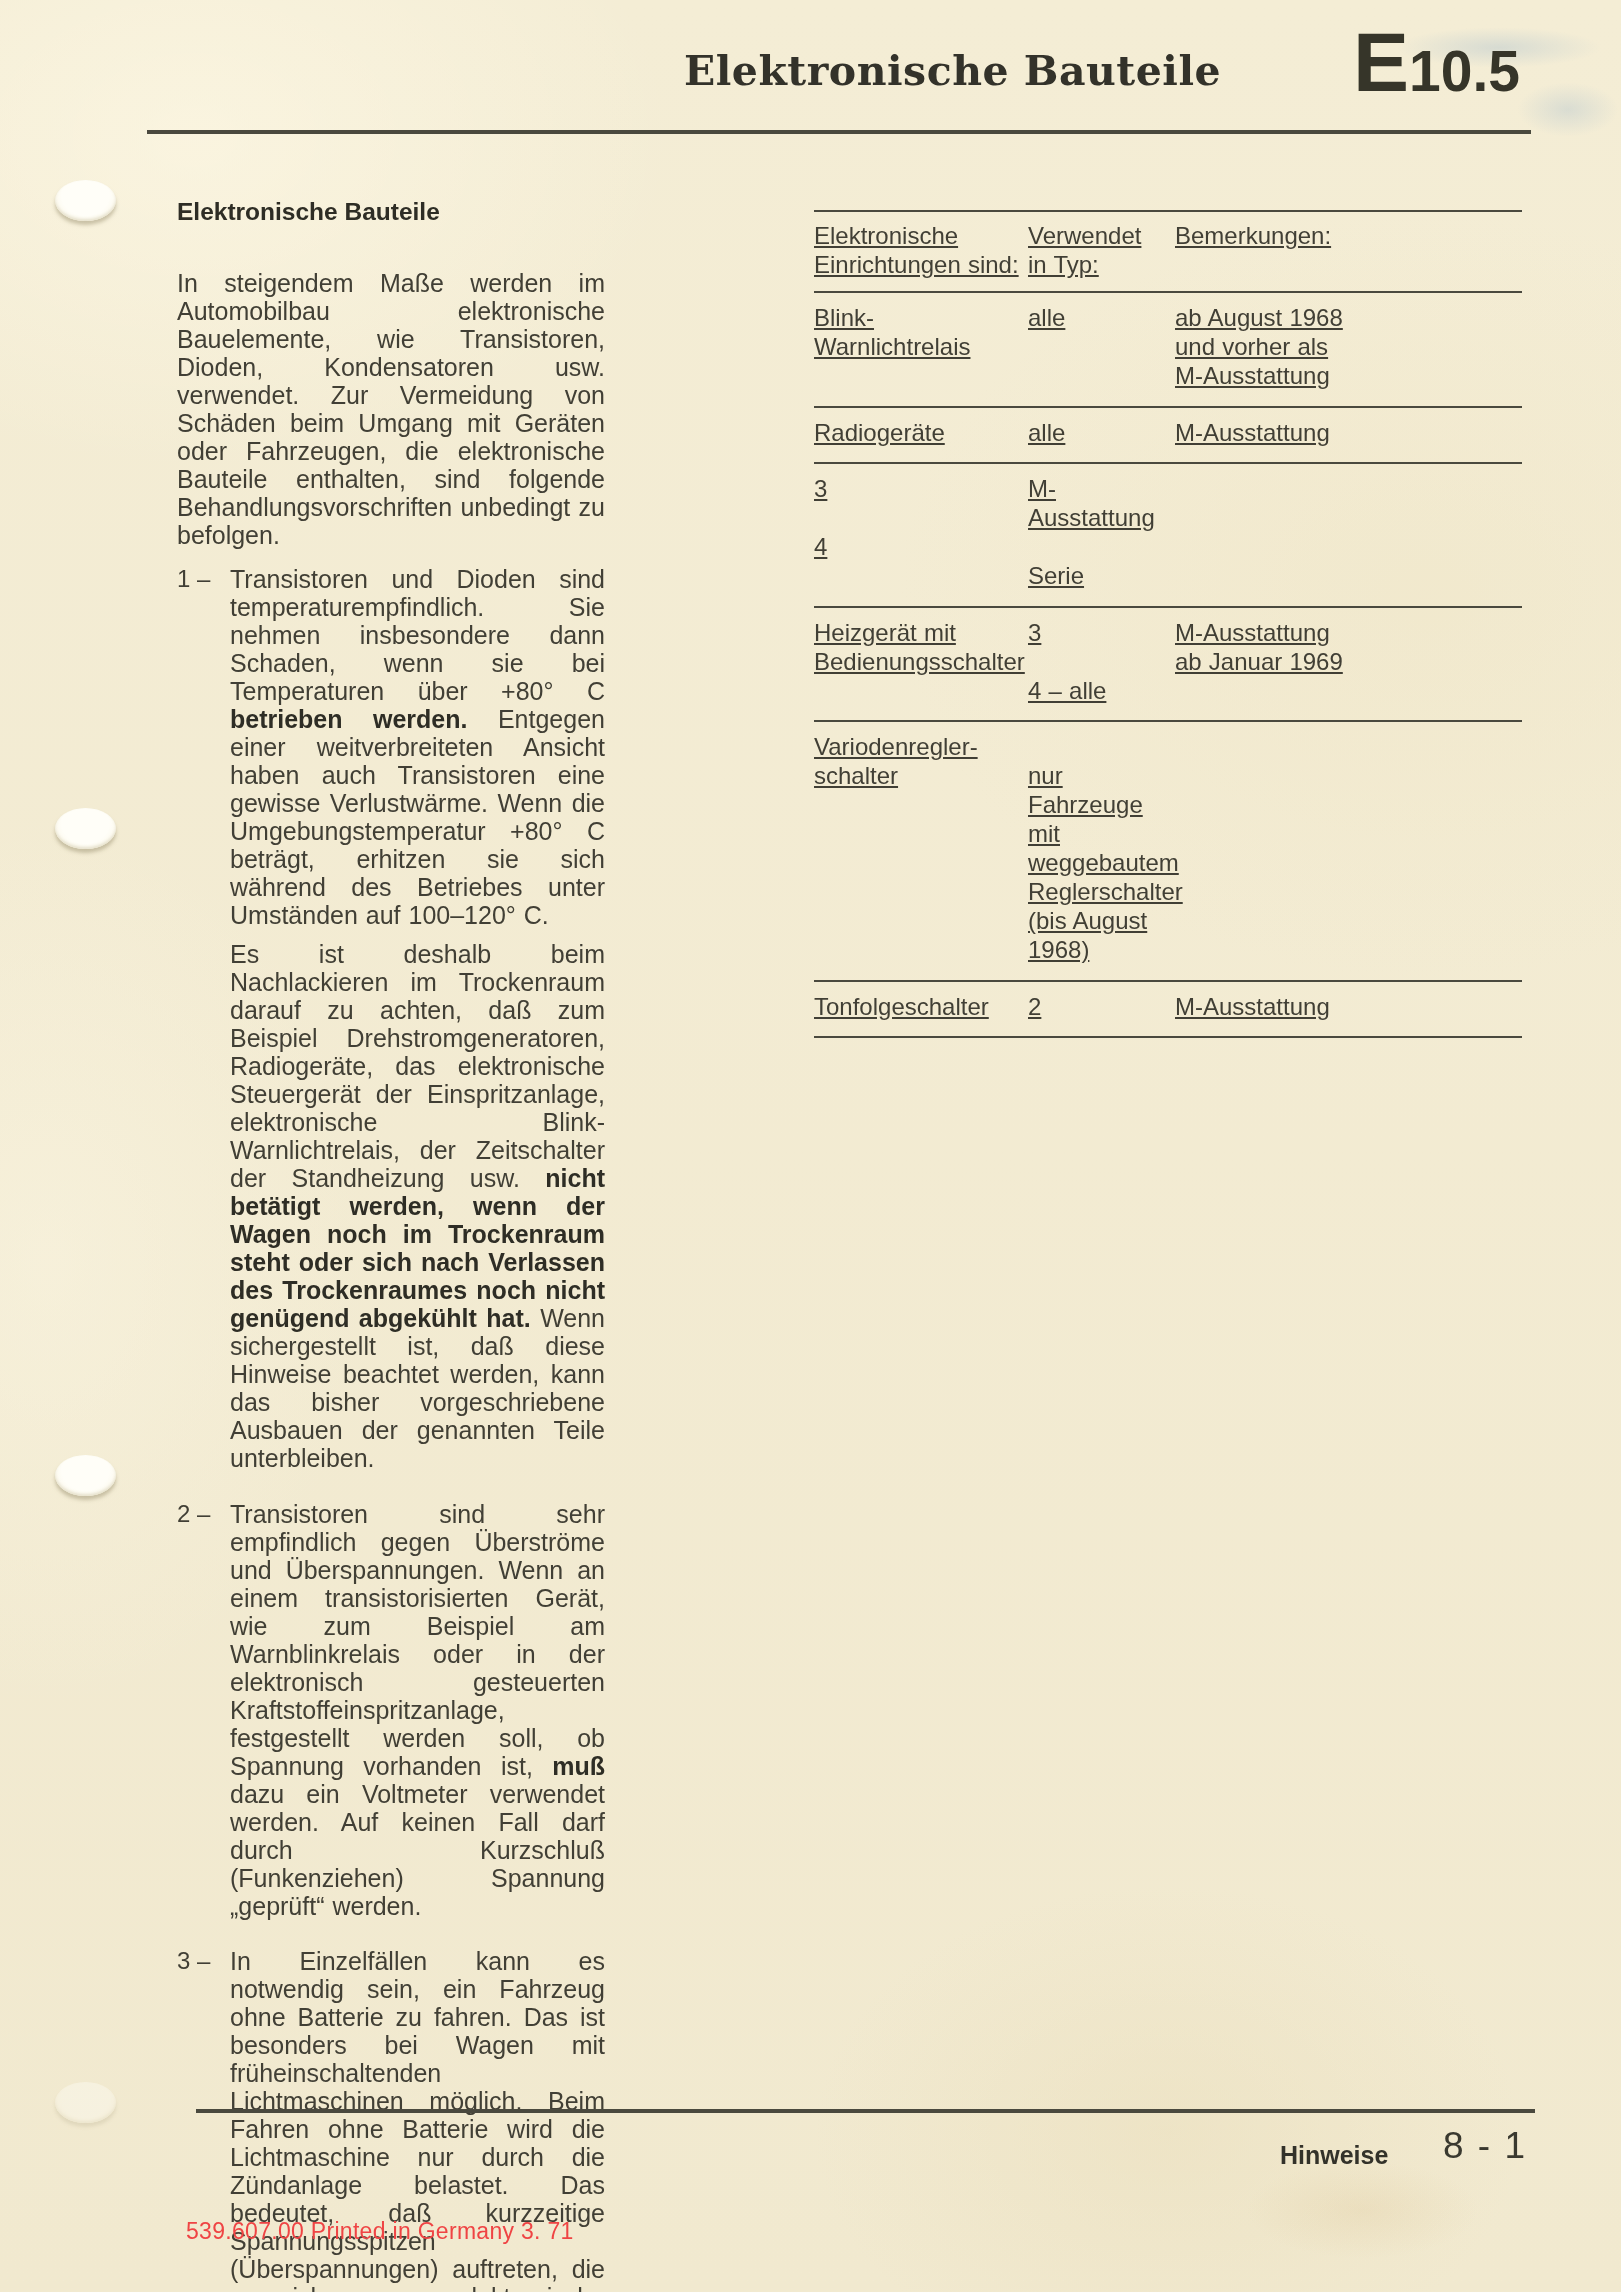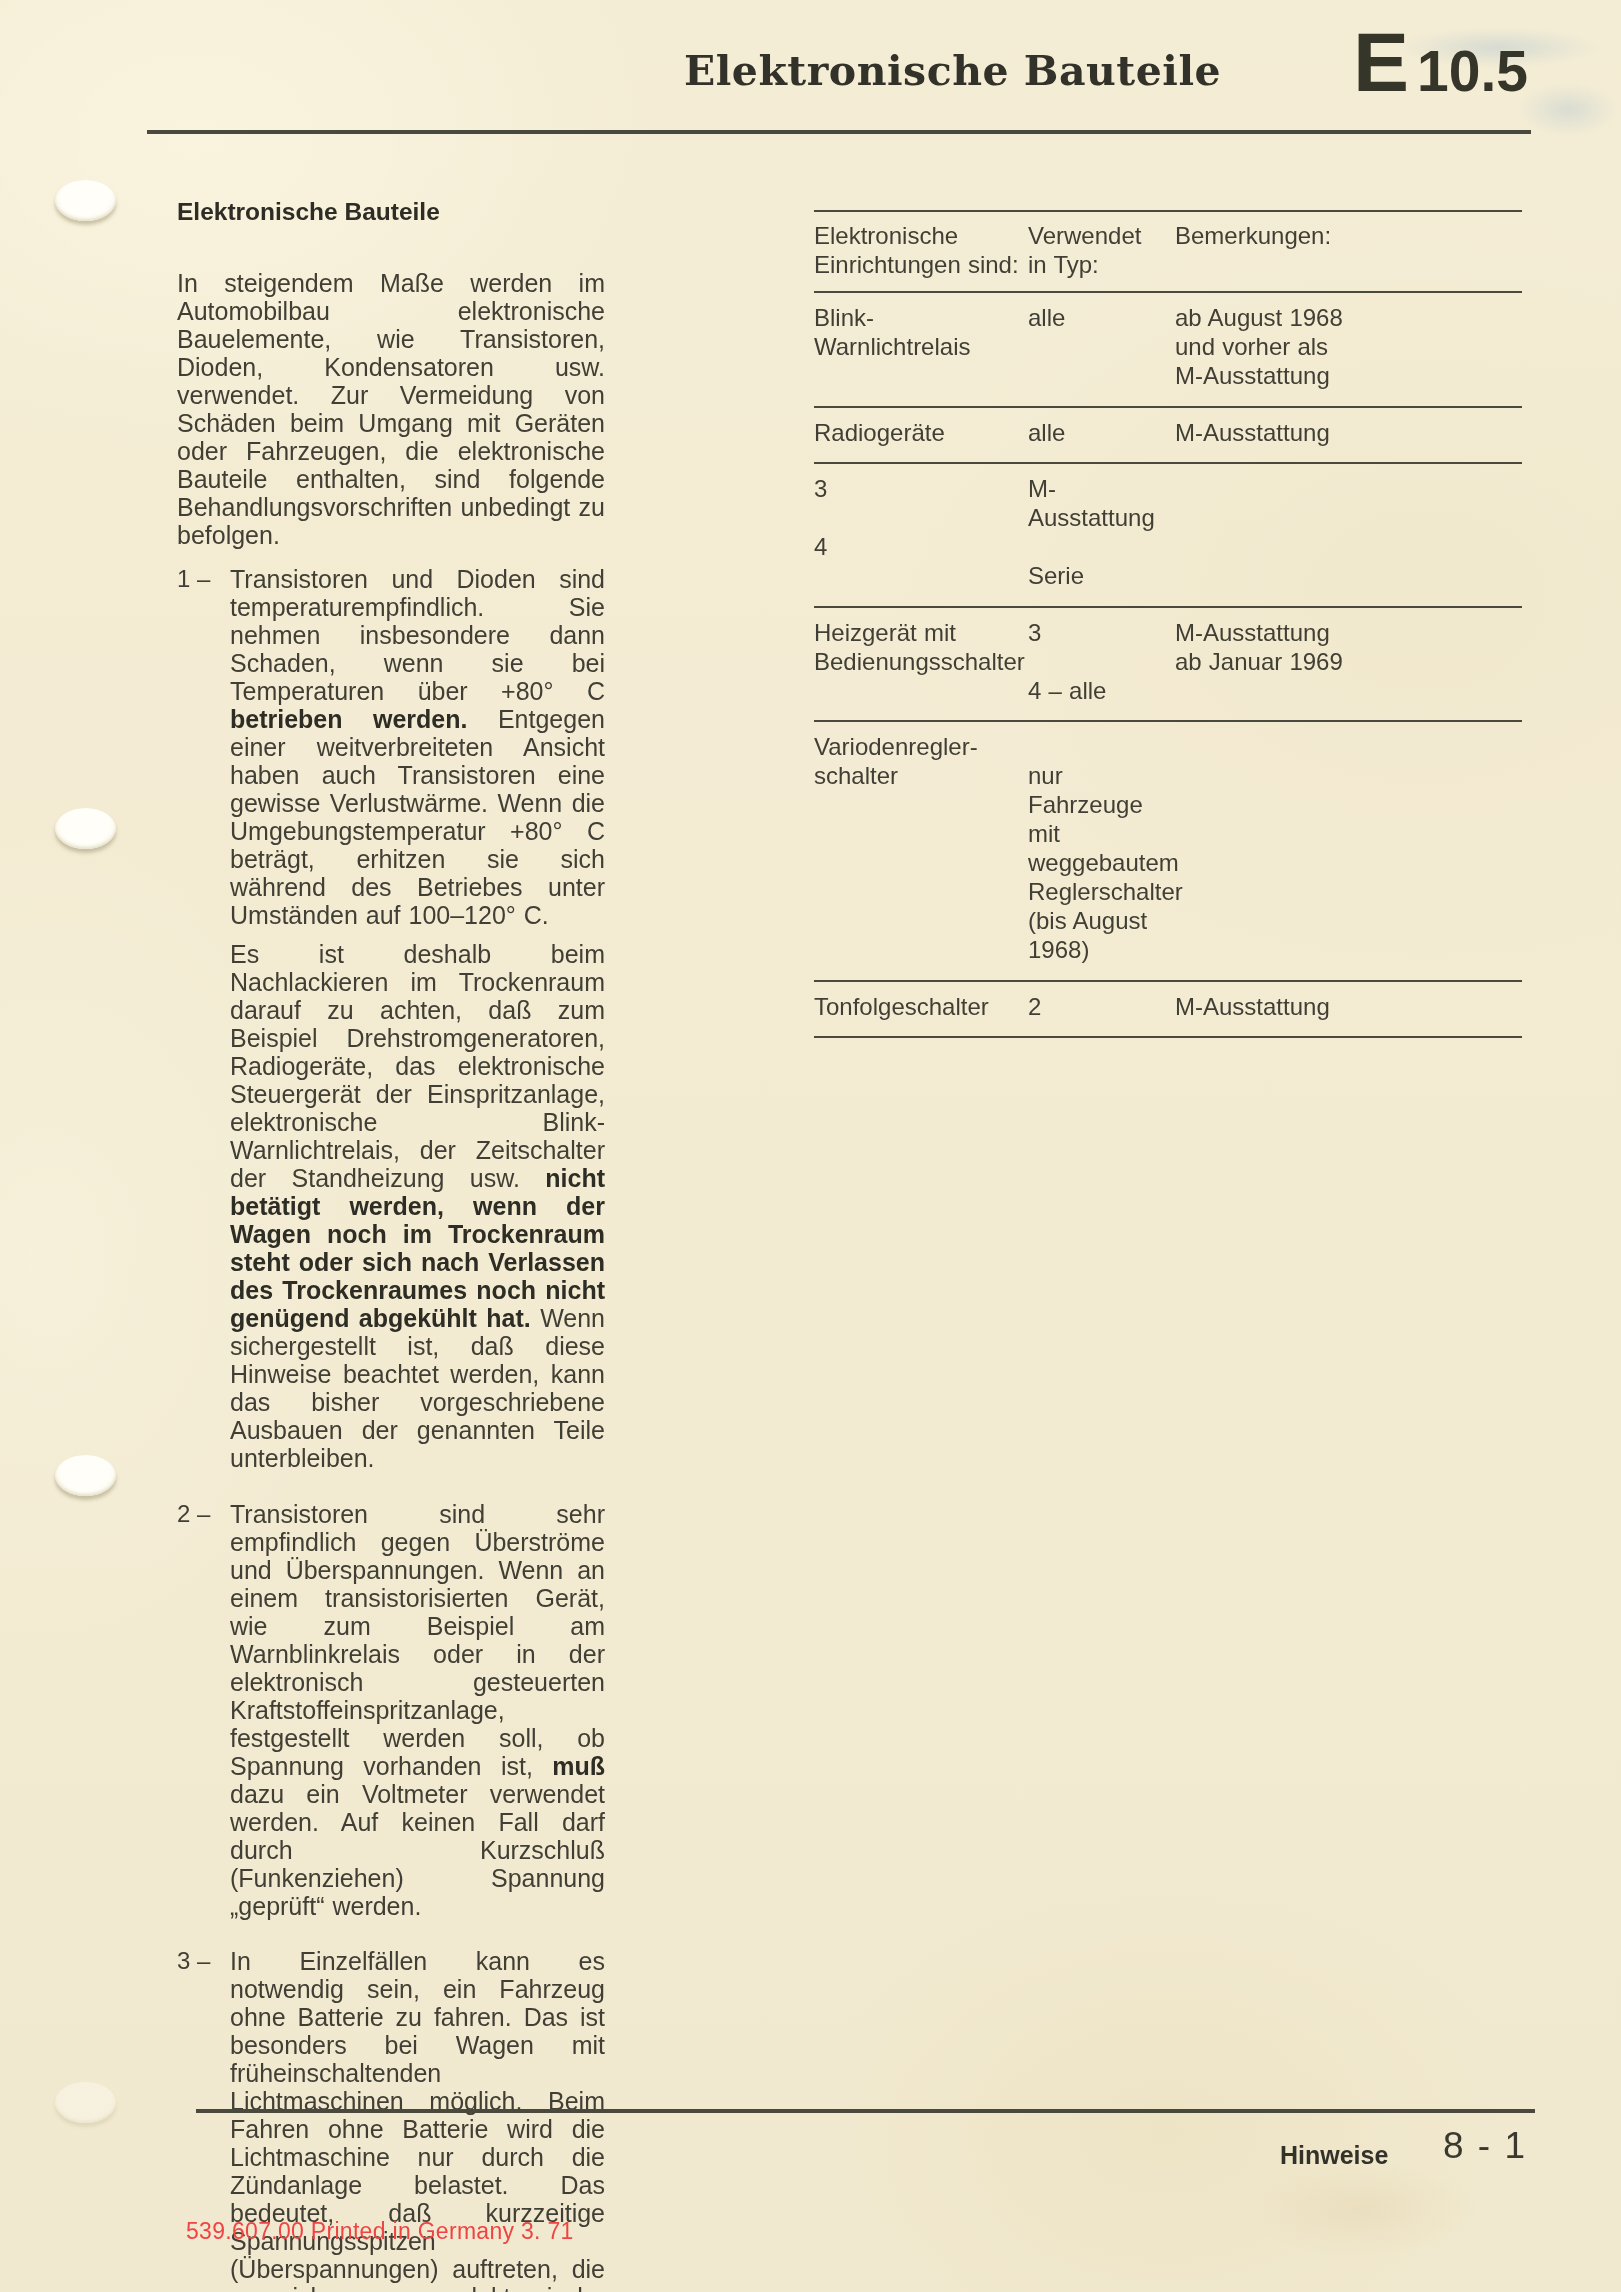--- a/index.html
+++ b/index.html
@@ -16,21 +16,21 @@
   }
   .rule{position:absolute;background:#4a493e;}
   
   .doc-title{
     position:absolute;left:684px;top:47px;
     font-family:"DejaVu Serif",serif;font-weight:bold;font-size:41px;
     color:#33322a;letter-spacing:0.5px;white-space:nowrap;
   }
   .doc-code{position:absolute;left:1353px;top:13.7px;white-space:nowrap;color:#363529;}
   .doc-code .code-e{font-size:84px;font-weight:bold;letter-spacing:-2px;}
-  .doc-code .code-num{font-size:57px;font-weight:bold;margin-left:10px;}
+  .doc-code .code-num{font-size:57px;font-weight:bold;margin-left:2px;}
   .header-rule{top:130px;left:147px;width:1384px;height:3.9px;}
   
   .left-col{position:absolute;left:177px;top:198px;width:428px;}
   .left-col h2{
     font-size:24.5px;font-weight:bold;color:#2e2d25;margin:0 0 43px 0;line-height:28px;
   }
   .para{
     font-size:25px;line-height:28px;margin:0 0 11.8px 0;text-align:justify;
     word-spacing:1px;hyphens:auto;
   }
@@ -42,21 +42,21 @@
   .eq-table{
     position:absolute;left:814px;top:210px;width:708px;
     border-top:2.9px solid #4a493e;
   }
   .t-row{
     display:grid;grid-template-columns:214px 147px 1fr;
     border-bottom:2.9px solid #4a493e;
   }
   .t-cell{
     font-size:24px;line-height:29px;white-space:pre-line;
-    padding:9.8px 3.9px 15.7px 0;color:#413f35;word-spacing:0.5px;
+    padding:9.8px 3.9px 15.7px 0;color:#413f35;word-spacing:0.5px;text-decoration:underline;
   }
   .t-head .t-cell{padding:8.8px 3.9px 12.7px 0;}
   
   .footer-rule{top:2109px;left:196px;width:1339px;height:3.9px;}
   .footer-label{position:absolute;left:1280px;top:2141px;font-size:25px;font-weight:bold;color:#33322a;}
   .footer-page{position:absolute;left:1443px;top:2125px;font-size:37px;color:#3a392f;letter-spacing:2px;}
   .imprint{position:absolute;left:186px;top:2218px;font-size:23px;color:#ef4444;letter-spacing:0.3px;}
   
   .hole{
     position:absolute;left:55px;width:61px;height:41px;border-radius:50%;

